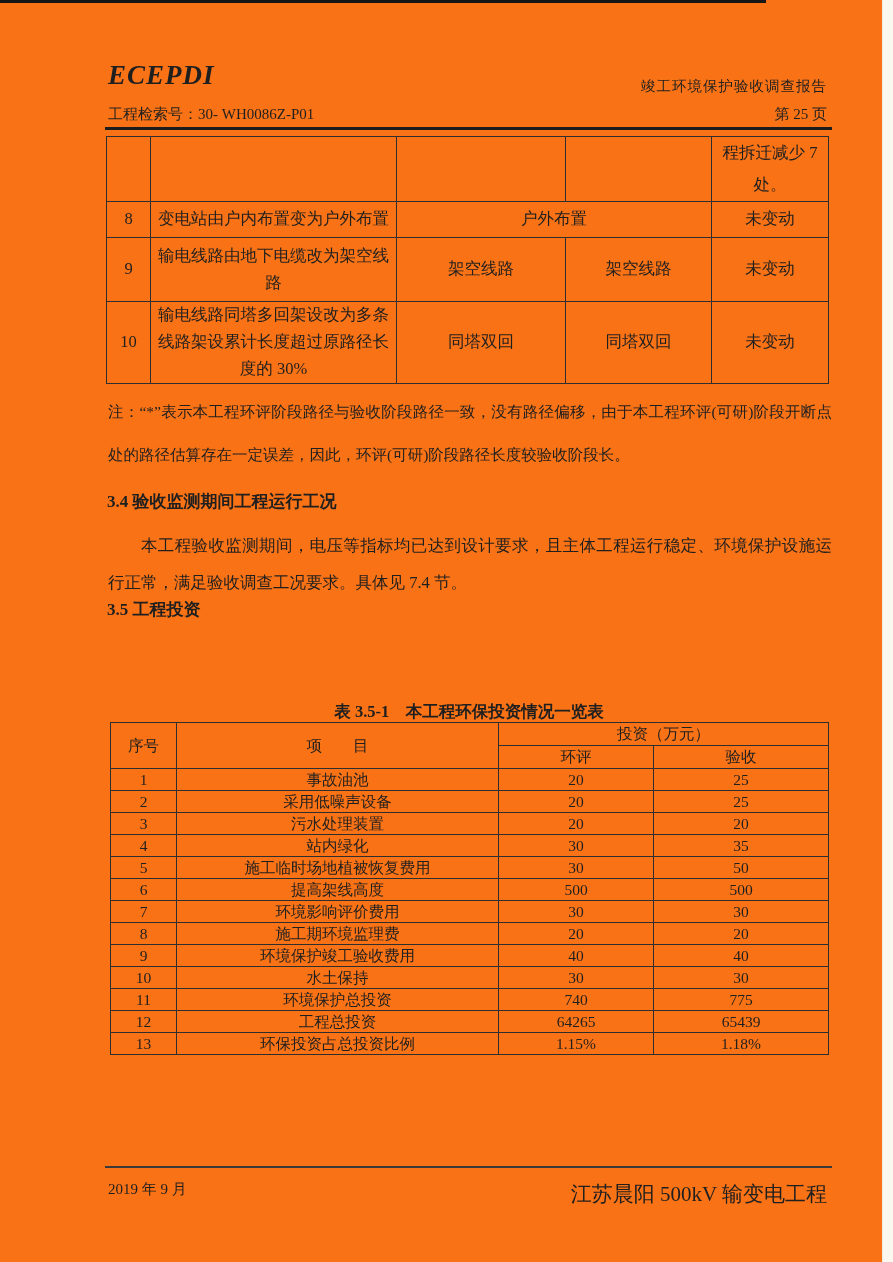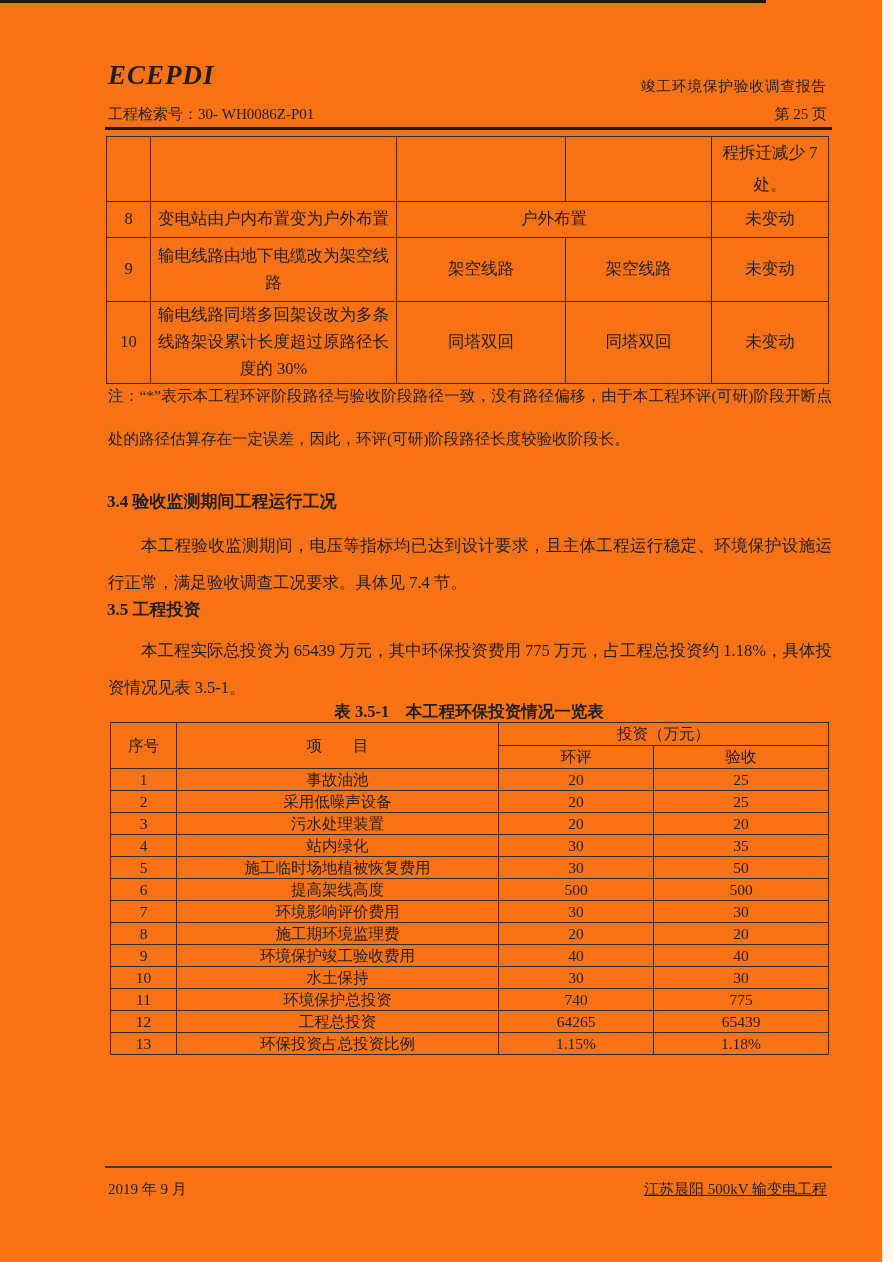--- a/index.html
+++ b/index.html
@@ -28,39 +28,39 @@
   td, th { border:1px solid #2e2e2e; text-align:center; vertical-align:middle; font-weight:normal; }
 
   .change-table { position:absolute; top:136px; left:106px; width:722px; font-size:16.5px; }
   .change-table td { line-height:1.62; padding:0 1px; }
   .row-cont td { height:61px; }
   .row-8 td { height:36px; }
   .row-9 td { height:64px; }
   .row-10 td { height:80px;margin-top:14px; }
   .remark-cell { line-height:1.95 !important; }
 
-  .note { position:absolute; top:374px; left:108px; width:724px; font-size:15.5px; line-height:43px; text-align:justify; }
+  .note { position:absolute; top:390px; left:108px; width:724px; font-size:15.5px; line-height:43px; text-align:justify; }
 
   .sec-heading { position:absolute; left:107px; font-size:17px; font-weight:bold; }
   .h34 { top:490px; }
   .h35 { top:598px; }
   .body-para { position:absolute; left:108px; width:724px; font-size:16.5px; line-height:37px; text-indent:2em; text-align:justify;font-family:Liberation Serif, serif; }
   .p34 { top:527px; }
   .p35 { top:632px; }
 
   .table-caption { position:absolute; top:701px; left:108px; width:722px; text-align:center; font-size:16.5px; font-weight:bold; }
 
   .invest-table { position:absolute; top:722px; left:110px; width:718px; font-size:15.5px; }
   .invest-table td { height:22px; line-height:1.25; padding:0 2px; }
   .invest-table .hdr td { height:23px; }
 
   
   .footer-rule { position:absolute; top:1166px; left:105px; width:727px; height:2px; background:#3a3a3a; }
   .footer-date { position:absolute; top:1180px; left:108px; font-size:15px; }
-  .footer-project { position:absolute; top:1180px; right:66px; font-size:15px;text-decoration:underline; }
+  .footer-project { position:absolute; top:1180px; right:66px; font-size:21px; }
 </style>
 </head>
 <body>
 
 <div class="page">
   <div class="scan-top-bar"></div>
   <div class="scan-right-strip"></div>
 
   <div class="logo">ECEPDI</div>
   <div class="report-title">竣工环境保护验收调查报告</div>
@@ -106,21 +106,20 @@
     </tr>
   </tbody>
     </table>
 
   <div class="note">注：“*”表示本工程环评阶段路径与验收阶段路径一致，没有路径偏移，由于本工程环评(可研)阶段开断点处的路径估算存在一定误差，因此，环评(可研)阶段路径长度较验收阶段长。</div>
 
   <div class="sec-heading h34">3.4 验收监测期间工程运行工况</div>
   <div class="body-para p34">本工程验收监测期间，电压等指标均已达到设计要求，且主体工程运行稳定、环境保护设施运行正常，满足验收调查工况要求。具体见 7.4 节。</div>
 
   <div class="sec-heading h35">3.5 工程投资</div>
-  <div class="body-para p35">本工程实际总投资为 65439 万元，其中环保投资费用 775 万元，占工程总投资约 1.18%，具体投资情况见表 3.5-1。</div>
 
   <div class="table-caption">表 3.5-1　本工程环保投资情况一览表</div>
   <table class="invest-table">
     <colgroup>
         <col style="width:66px">
         <col style="width:322px">
         <col style="width:155px">
         <col style="width:175px">
       </colgroup>
     <tbody>

